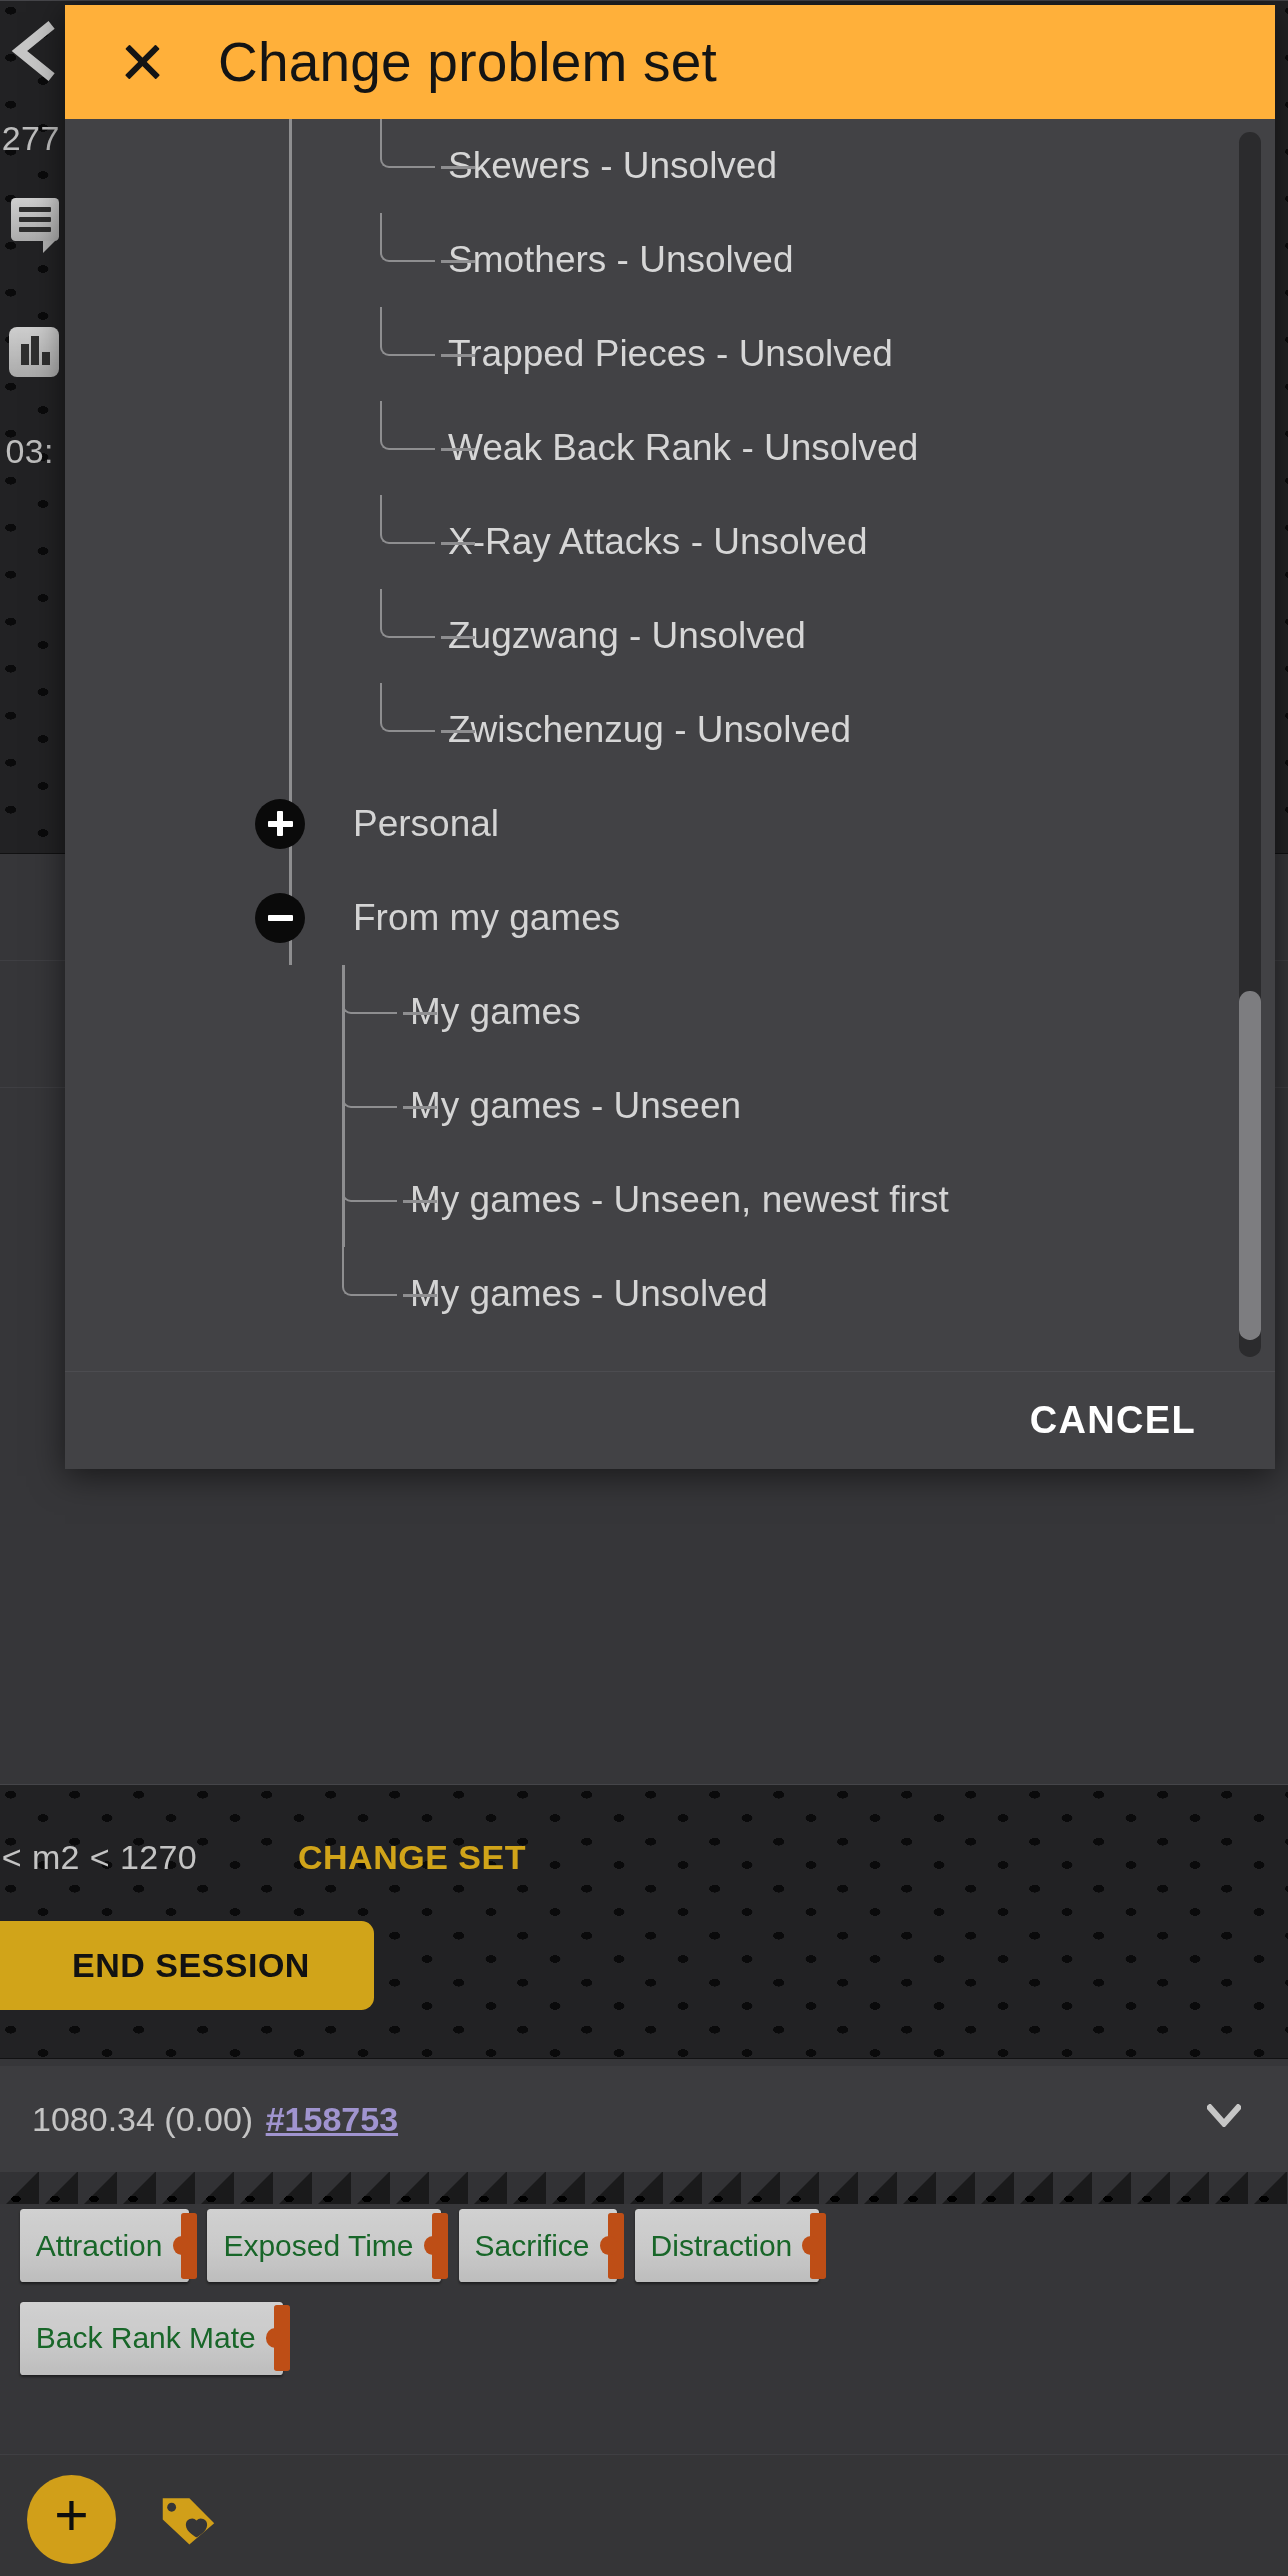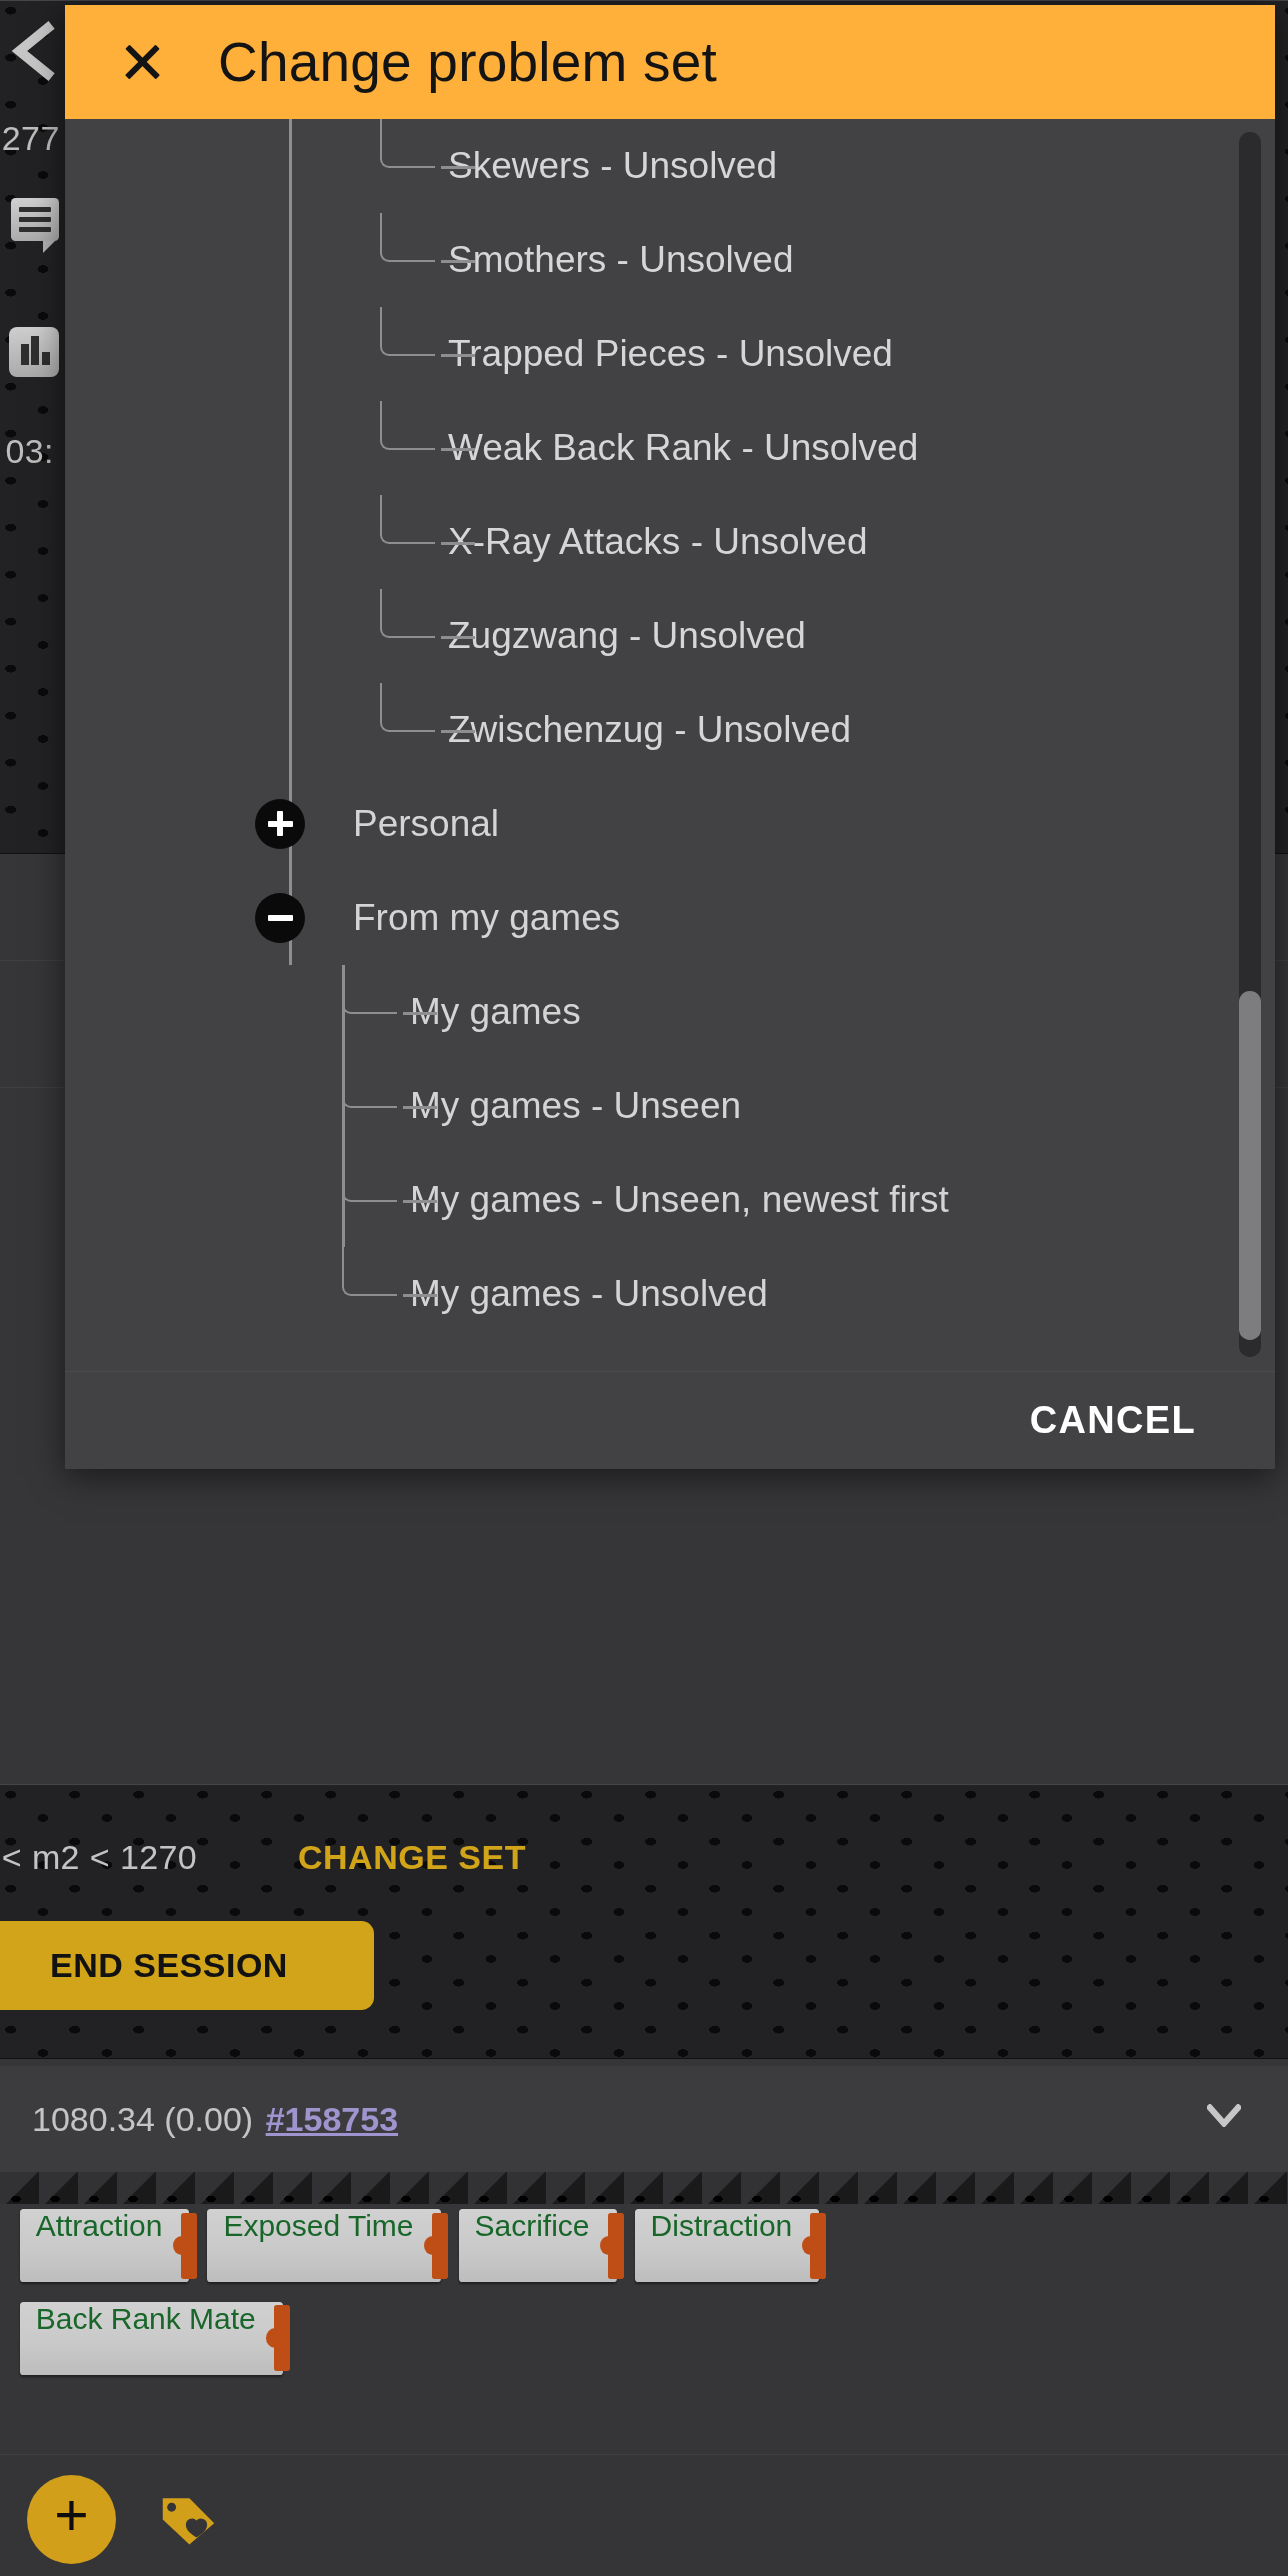--- a/index.html
+++ b/index.html
@@ -73,21 +73,21 @@
     color: #eaffea; font-size: 29px; display:flex; align-items:center; justify-content:center;
   }
 
   
   .cs-strip { position: absolute; left: 0; top: 1784px; width: 1288px; height: 275px; }
   .cs-range { position:absolute; left: 1.8px; top: 1838px; color: #f0f0f0; font-size: 34px; letter-spacing:0.4px; }
   .cs-link  { position:absolute; left: 298px; top: 1838px; color: #ffc81f; font-size: 34px; font-weight: 700; letter-spacing:0.5px;}
   .end-btn {
     position:absolute; left: 0; top: 1921px; width: 374px; height: 89px;
     background: #ffc81f; border-radius: 0 12.5px 12.5px 0;
-    display:flex; align-items:center; padding-left: 50px;
+    display:flex; align-items:center; padding-left: 72px;
     color: #161616; font-size: 34px; font-weight: 700; letter-spacing: 0.5px;
   }
 
   
   .rate-bar {
     position: absolute; left: 0; top: 2066px; width: 1288px; height: 106px;
     background: #4a4a4d; display:flex; align-items:center;
   }
   .rate-text { margin-left: 32px; color: #efefef; font-size: 34px; }
   .rate-id { color: #c4b5fd; text-decoration: underline; font-weight: 700; }
@@ -103,21 +103,21 @@
       linear-gradient(-45deg, transparent 46%, #3e3e41 47%);
     background-size: 39px 32px, 39px 32px;
   }
 
   
   .tags-area { position:absolute; left:0; top: 2209px; width: 1288px; height: 206px; background:#434346; }
   .tag-row { display:flex; gap: 18px; padding-left: 19.7px; }
   .tag-row.r2 { margin-top: 19.7px; }
   .tag {
     position: relative; height: 73px; background: linear-gradient(180deg,#ffffff 0%,#f6f6f6 55%,#e7e7e7 100%);
-    border-radius: 3.6px; display:flex; padding: 0 27px 0 16px;
+    border-radius: 3.6px; display:flex; align-items:center; padding: 0 27px 0 16px;
     color: #1e7d32; font-size: 30px; box-shadow: 0 1.8px 2.7px rgba(0,0,0,.45);
   }
   .tag .pin {
     position:absolute; right: -7.2px; top: 3.6px; width: 16px; height: 66px;
     background: #e8601c; border-radius: 2.7px;
   }
   .tag .pin:after{
     content:""; position:absolute; left:-8px; top: 23px; width: 18px; height: 19.7px;
     background: #e8601c; border-radius: 50%;
   }

